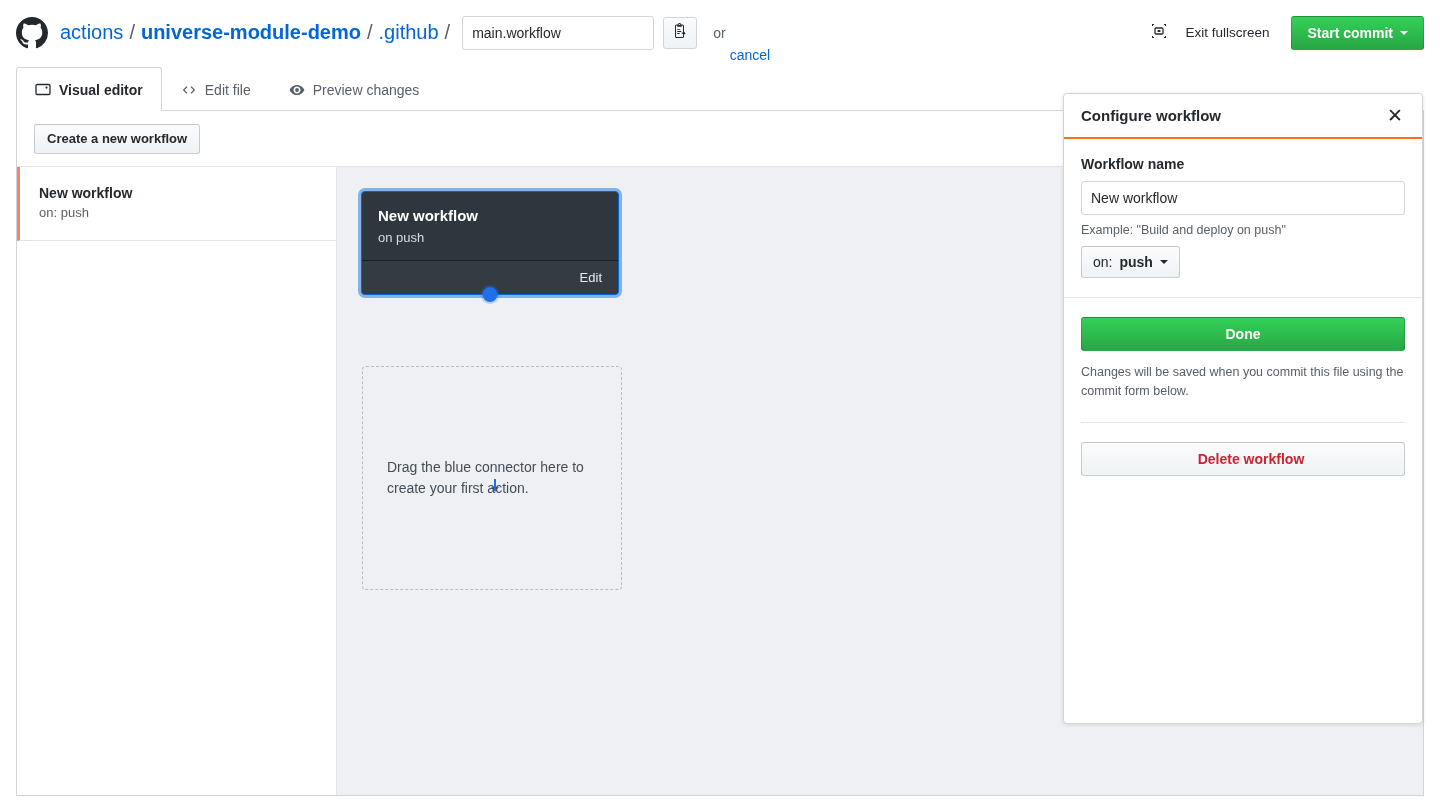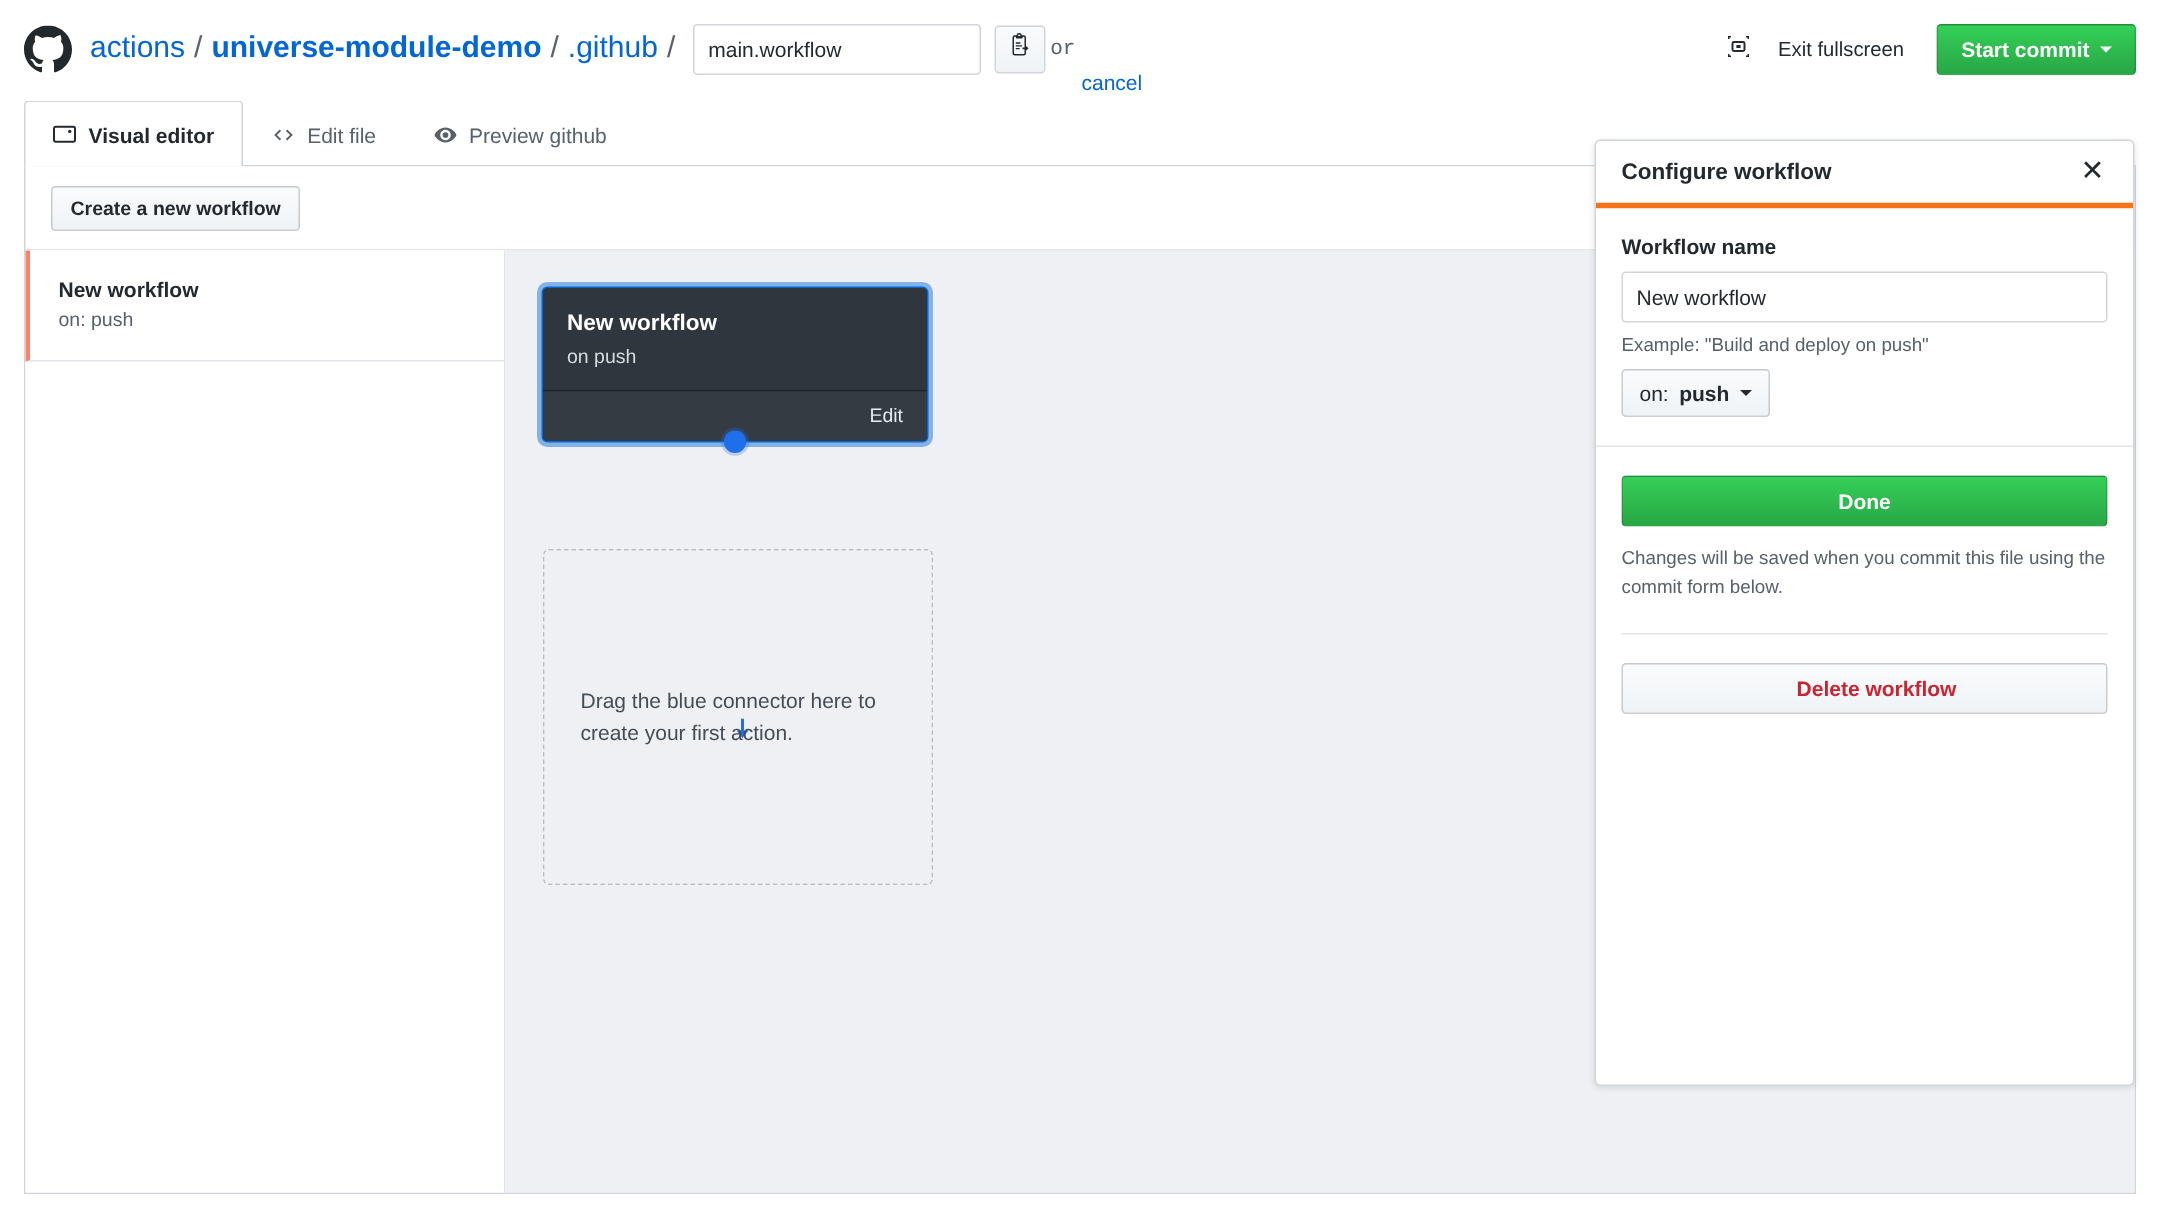--- a/index.html
+++ b/index.html
@@ -29,21 +29,21 @@
     font-family: "Liberation Sans", sans-serif;
     background: #fff; outline: none;
   }
   .icon-btn {
     width: 34px; height: 32px; margin-left: 9px;
     border: 1px solid #d1d5da; border-radius: 3px;
     background: linear-gradient(#fafbfc, #eff3f6);
     display: flex; align-items: center; justify-content: center;
     cursor: pointer;
   }
-  .or-text { font-size: 14px; color: #586069; margin-left: 3px; font-family: Liberation Mono, monospace; }
+  .or-text { font-size: 14px; color: #586069; margin-left: 16px; }
   .cancel-link { color: #0366d6; text-decoration: none; font-size: 14px; margin-left: 4px; margin-top: 44px; }
 
   .header-right {
     margin-left: auto; display: flex; align-items: center;
   }
   .exit-fs {
     display: flex; align-items: center; gap: 18px;
     font-size: 13.5px; color: #24292e; cursor: pointer; margin-right: 22px;
   }
   .btn-commit {
@@ -175,21 +175,21 @@
   .panel {
     position: absolute; right: 17px; top: 93px;
     width: 360px; height: 631px;
     background: #fff;
     border: 1px solid #d1d5da; border-radius: 4px;
     box-shadow: 0 1px 4px rgba(27,31,35,0.12);
     display: flex; flex-direction: column;
   }
   .panel-head {
     height: 45px; display: flex; align-items: center;
-    padding: 0 17px; border-bottom: 4px solid #f97316;
+    padding: 0 17px; border-bottom: 2px solid #f97316;
     background: #fff; border-radius: 4px 4px 0 0;
   }
   .panel-title { font-size: 15px; font-weight: bold; color: #24292e; }
   .panel-close {
     margin-left: auto; font-size: 19px; color: #24292e;
     cursor: pointer; line-height: 1; padding: 2px 2px;
   }
   .panel-section { padding: 17px 17px 19px; }
   .field-label { font-size: 14px; font-weight: bold; color: #24292e; }
   .text-input {
@@ -300,21 +300,21 @@
       </span>
       <span>Edit file</span>
     </div>
     <div class="tab">
       <span class="ti">
         <svg width="16" height="16" viewBox="0 0 16 16" aria-hidden="true">
           <path fill="#586069" d="M8 3C4.5 3 1.7 5.6.8 7.6c-.1.3-.1.5 0 .8C1.7 10.4 4.5 13 8 13s6.3-2.6 7.2-4.6c.1-.3.1-.5 0-.8C14.3 5.6 11.5 3 8 3zm0 8.5c-1.9 0-3.5-1.6-3.5-3.5S6.1 4.5 8 4.5 11.5 6.1 11.5 8 9.9 11.5 8 11.5z"></path>
           <circle cx="8" cy="8" r="1.9" fill="#586069"></circle>
         </svg>
       </span>
-      <span>Preview github</span>
+      <span>Preview changes</span>
     </div>
   </div>
 
   <div class="body-area">
 
     <div class="toolbar">
       <button class="btn-default">Create a new workflow</button>
       <div class="btn-group">
         <button class="bg-btn">Undo</button>
         <button class="bg-btn">Redo</button>

